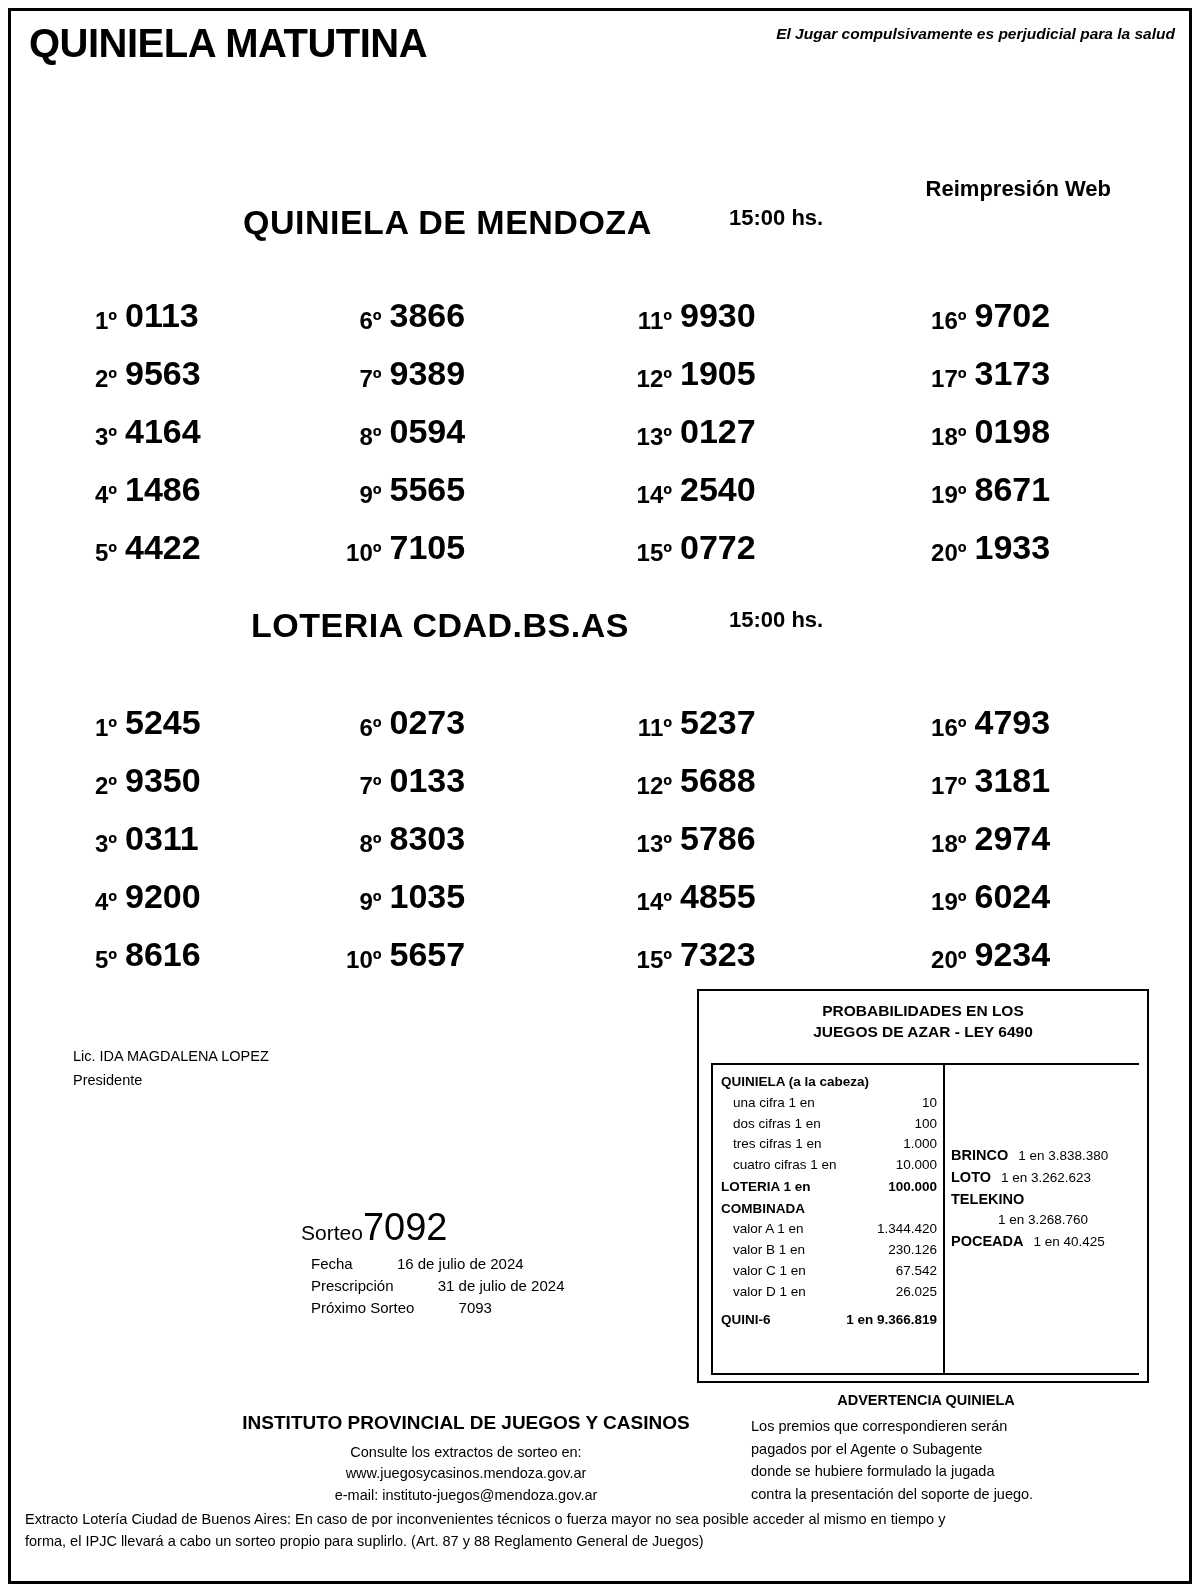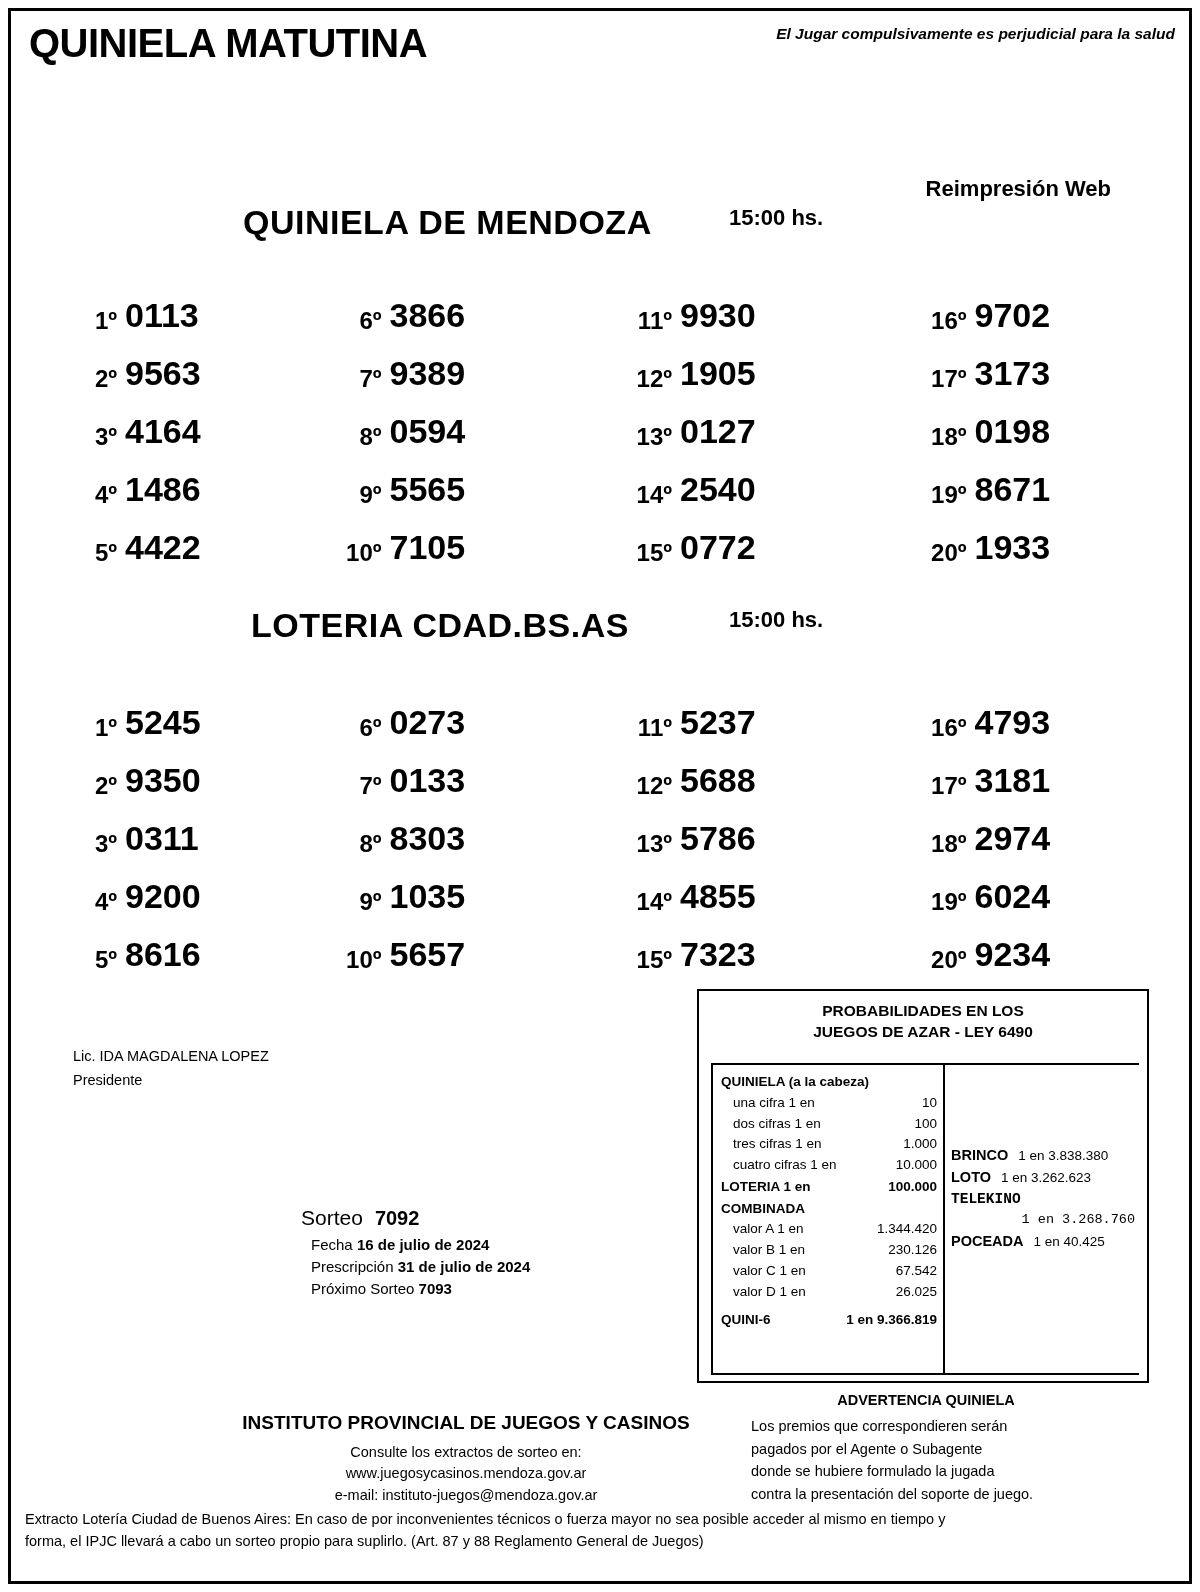--- a/index.html
+++ b/index.html
@@ -108,26 +108,26 @@
     position: absolute;
     left: 290px; top: 1195px;
     font-size: 15px;
   }
   .sorteo-line {
     display: flex;
     align-items: baseline;
     margin-bottom: 6px;
   }
   .sorteo-line .lbl { font-size: 21px; }
-  .sorteo-line .val { font-size: 20px; font-weight: bold; margin-left: 12px; }
+  .sorteo-line .val { font-size: 38px; font-weight: normal; }
   .sorteo-sub {
     font-size: 15px;
     margin-bottom: 5px;
   }
-  .sorteo-sub b { font-weight: bold; }
+  .sorteo-sub b { font-weight: normal; margin-left: 40px; }
 
   
   .prob-box {
     position: absolute;
     left: 686px; top: 978px;
     width: 452px; height: 394px;
     border: 2px solid #000;
     background: #fff;
   }
   .prob-head {
@@ -479,23 +479,23 @@
       <div class="prob-right">
         <div id="other-games" style="padding-top:74px;">
               <div class="rrow rrow-inline">
                 <span class="rname">BRINCO</span>
                 <span class="rval">1 en 3.838.380</span>
               </div>
               <div class="rrow rrow-inline">
                 <span class="rname">LOTO</span>
                 <span class="rval">1 en 3.262.623</span>
               </div>
-              <div class="rrow rrow-inline" style="display: block; font-family: Liberation Mono, monospace;">
+              <div class="rrow rrow-inline" style="display: block;">
                 <span class="rname" style="display: block;">TELEKINO</span>
-                <span class="rval" style="display: block; text-align: right;">1 en 3.268.760</span>
+                <span class="rval" style="display: block; text-align: center;">1 en 3.268.760</span>
               </div>
               <div class="rrow rrow-inline">
                 <span class="rname">POCEADA</span>
                 <span class="rval">1 en 40.425</span>
               </div>
             </div>
       </div>
     </div>
   </div>
 

